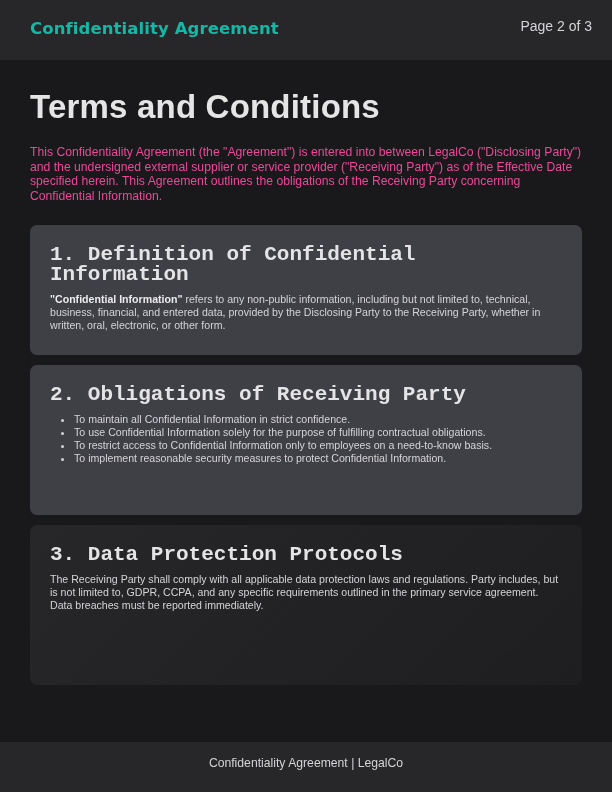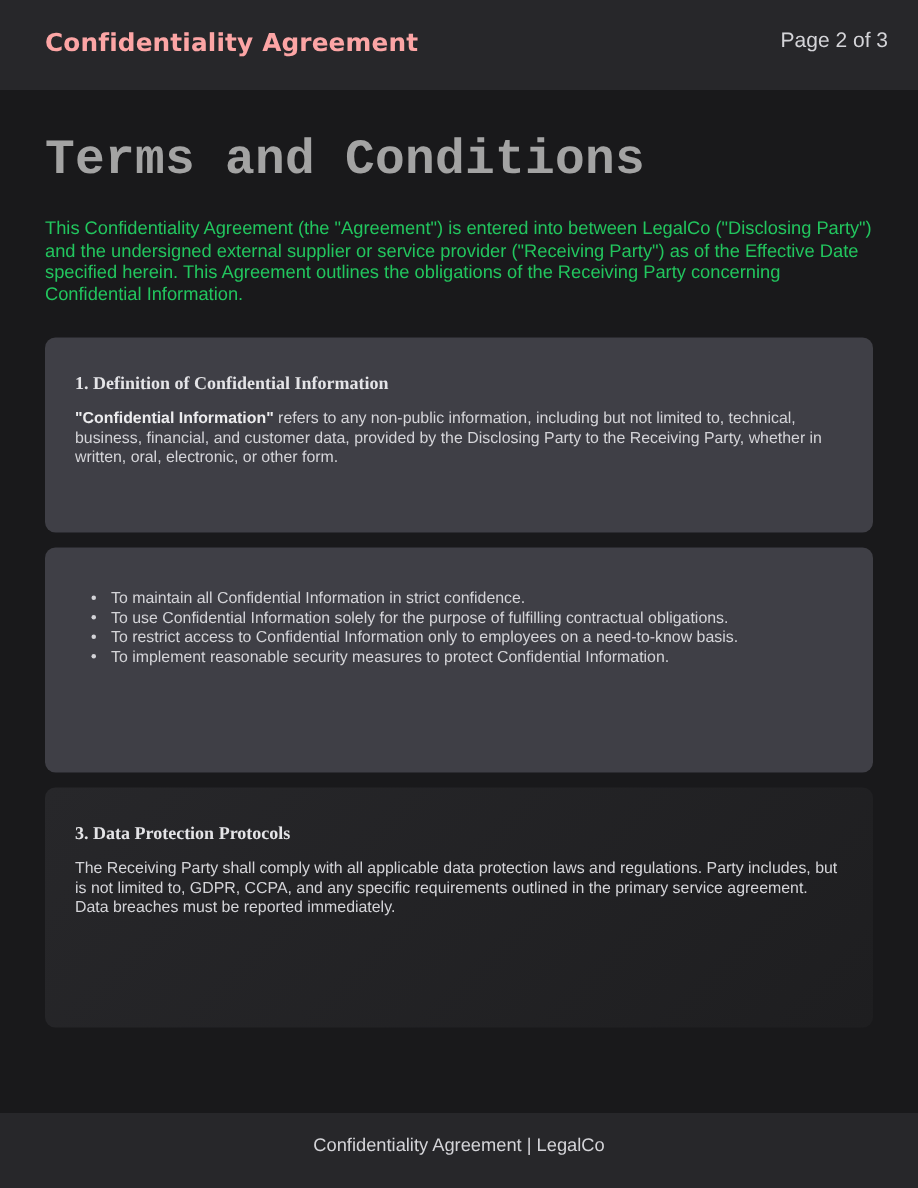--- a/index.html
+++ b/index.html
@@ -22,67 +22,67 @@
       height: 60px;
       background: #27272a;
     }
     .header-title {
       position: absolute;
       left: 30px;
       top: 19px;
       font-family: "DejaVu Sans", sans-serif;
       font-weight: bold;
       font-size: 16.5px;
-      color: #fca5a5;
+      color: #14b8a6;
       letter-spacing: 0.1px;
     }
     .page-num {
       position: absolute;
       right: 20px;
       top: 18px;
       font-size: 14px;
       color: #d4d4d8;
     }
     .page-title {
       position: absolute;
       left: 30px;
       top: 88px;
       margin: 0;
-      font-family: Liberation Mono, monospace;
+      font-family: Liberation Sans, sans-serif;
       font-weight: bold;
       font-size: 33px;
-      color: #a3a3a3;
+      color: #e5e5e5;
       letter-spacing: 0.2px;
     }
     .intro {
       position: absolute;
       left: 30px;
       top: 145px;
       width: 552px;
       margin: 0;
       font-size: 12.2px;
       line-height: 14.5px;
-      color: #22c55e;
+      color: #ec4899;
     }
     .card {
       position: absolute;
       left: 30px;
       width: 552px;
       border-radius: 7px;
       box-sizing: border-box;
       padding: 20px 20px;
     }
     .card-1 { top: 225px; height: 130px; background: #3f3f46; }
     .card-2 { top: 365px; height: 150px; background: #3f3f46; }
     .card-3 { top: 525px; height: 160px; background: linear-gradient(135deg, #27272a 0%, #1e1e20 100%); }
     .card h2 {
       margin: 0;
-      font-family: Liberation Serif, serif;
+      font-family: Liberation Mono, monospace;
       font-weight: bold;
-      font-size: 12px;
+      font-size: 21px;
       color: #e4e4e7;
       line-height: 20px;
     }
     .card p {
       margin: 8px 0 0 0;
       font-size: 10.6px;
       line-height: 13px;
       color: #d4d4d8;
     }
     .card p b { color: #ececee; }
@@ -115,24 +115,25 @@
 <div class="header">
   <div class="header-title">Confidentiality Agreement</div>
   <div class="page-num">Page 2 of 3</div>
 </div>
 
 <h1 class="page-title">Terms and Conditions</h1>
 <p class="intro">This Confidentiality Agreement (the "Agreement") is entered into between LegalCo ("Disclosing Party") and the undersigned external supplier or service provider ("Receiving Party") as of the Effective Date specified herein. This Agreement outlines the obligations of the Receiving Party concerning Confidential Information.</p>
 
 <div class="card card-1">
   <h2>1. Definition of Confidential Information</h2>
-  <p><b>"Confidential Information"</b><span> refers to any non-public information, including but not limited to, technical, business, financial, and customer data, provided by the Disclosing Party to the Receiving Party, whether in written, oral, electronic, or other form.</span></p>
+  <p><b>"Confidential Information"</b><span> refers to any non-public information, including but not limited to, technical, business, financial, and entered data, provided by the Disclosing Party to the Receiving Party, whether in written, oral, electronic, or other form.</span></p>
 </div>
 
 <div class="card card-2">
+  <h2>2. Obligations of Receiving Party</h2>
   <ul>
     <li>To maintain all Confidential Information in strict confidence.</li>
     <li>To use Confidential Information solely for the purpose of fulfilling contractual obligations.</li>
     <li>To restrict access to Confidential Information only to employees on a need-to-know basis.</li>
     <li>To implement reasonable security measures to protect Confidential Information.</li>
   </ul>
 </div>
 
 <div class="card card-3">
   <h2>3. Data Protection Protocols</h2>

